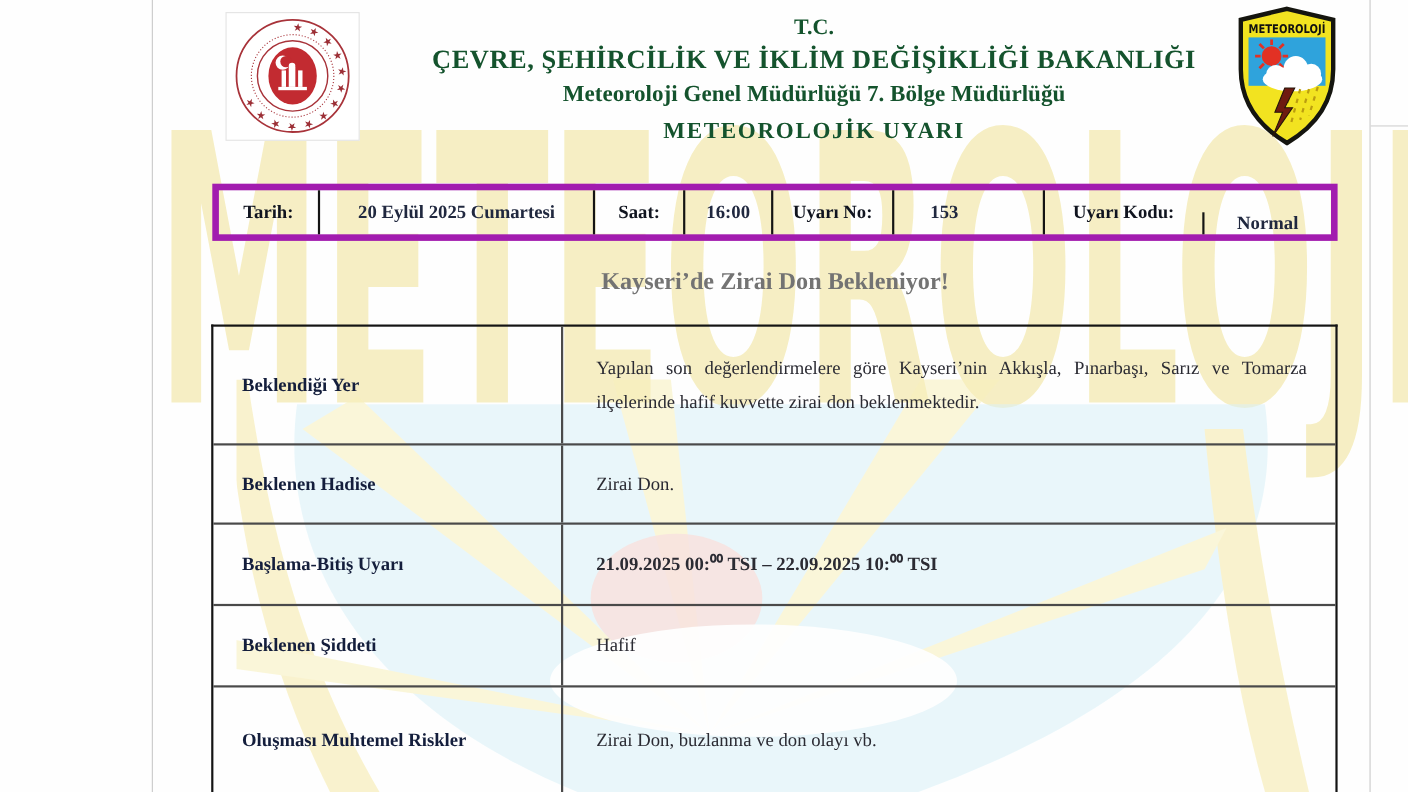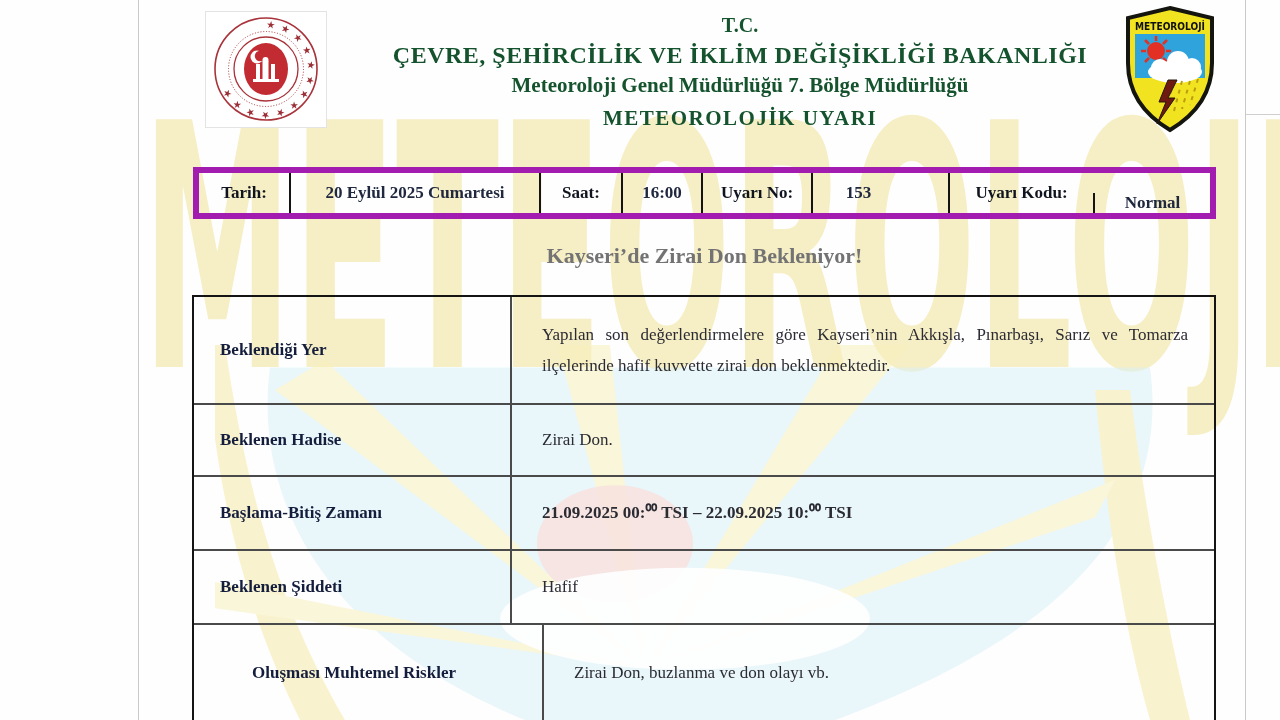--- a/index.html
+++ b/index.html
@@ -73,21 +73,21 @@
     padding-left:26px;font-weight:bold;font-size:17px;color:#141e3c;
   }
   .details .val{
     flex:1;display:flex;align-items:center;box-sizing:border-box;
     padding:0 26px 0 30px;font-size:17px;color:#2b2b33;line-height:1.85;
   }
   .r1{height:72px;flex:0 0 72px;}
   .r2{height:106px;flex:0 0 106px;}
   .r3{height:74px;flex:0 0 74px;}
   .r4{height:74px;flex:0 0 74px;}
-  .r5{flex:1 1 auto;padding-left:32px;}
+  .r5{flex:1 1 auto;}
   .val-justify{text-align:justify;}
   .val-bold{font-weight:bold;font-size:18px;color:#1a1a24;}
 </style>
 </head>
 <body>
 
 <div id="stage">
 
   <div class="edge-v" style="left:138px;"></div>
   <div class="edge-v" style="left:1245px;"></div>
@@ -187,21 +187,21 @@
   <div class="details">
     <div class="row r2">
       <div class="lab">Beklendiği Yer</div>
       <div class="val val-justify">Yapılan son değerlendirmelere göre Kayseri’nin Akkışla, Pınarbaşı, Sarız ve Tomarza ilçelerinde hafif kuvvette zirai don beklenmektedir.</div>
     </div>
     <div class="row r1">
       <div class="lab">Beklenen Hadise</div>
       <div class="val">Zirai Don.</div>
     </div>
     <div class="row r3">
-      <div class="lab">Başlama-Bitiş Zamanı</div>
+      <div class="lab">Başlama-Bitiş Uyarı</div>
       <div class="val val-bold">21.09.2025 00:⁰⁰ TSI – 22.09.2025 10:⁰⁰ TSI</div>
     </div>
     <div class="row r4">
       <div class="lab">Beklenen Şiddeti</div>
       <div class="val">Hafif</div>
     </div>
     <div class="row r5">
       <div class="lab">Oluşması Muhtemel Riskler</div>
       <div class="val">Zirai Don, buzlanma ve don olayı vb.</div>
     </div>

